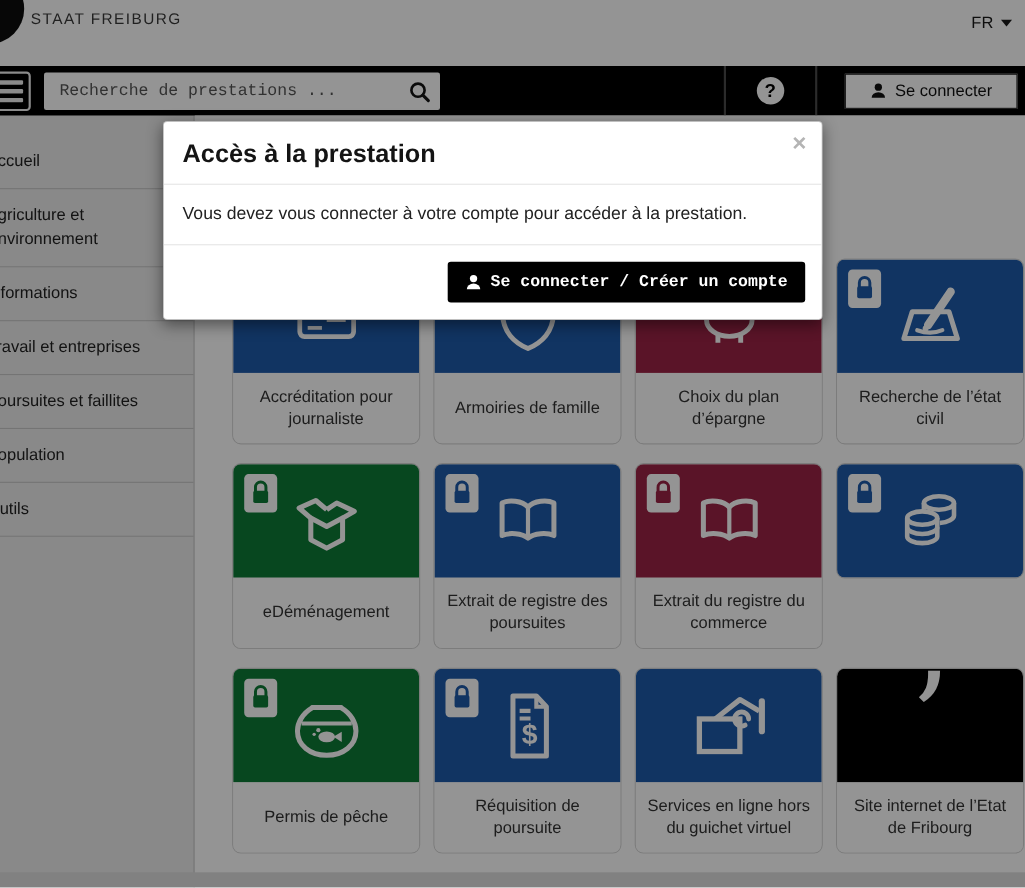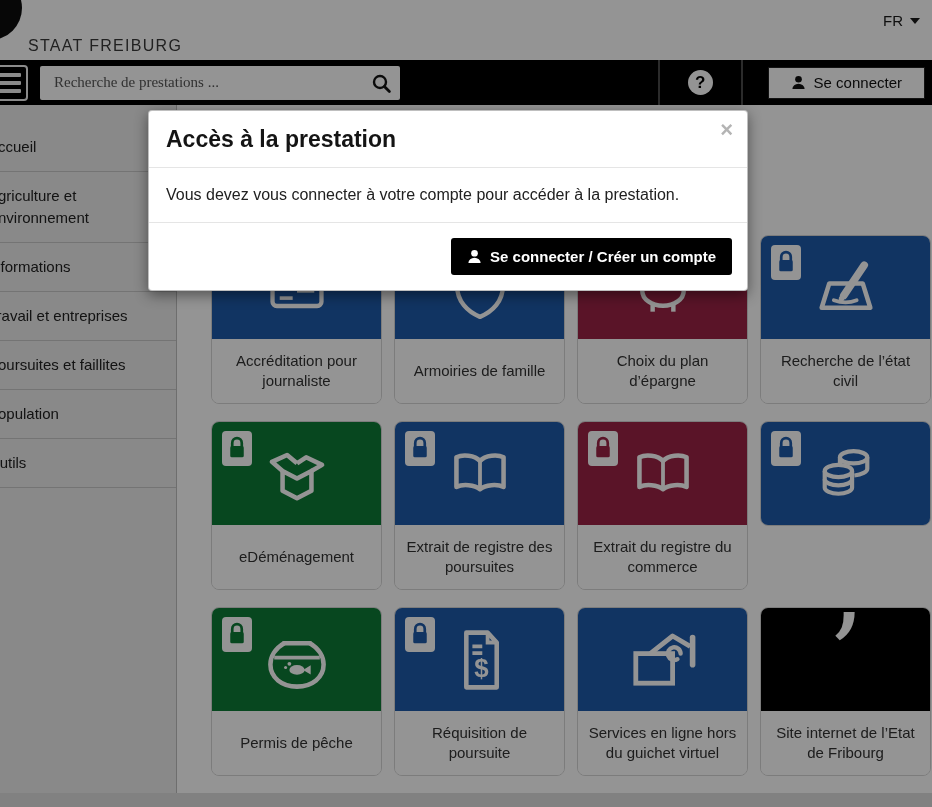--- a/index.html
+++ b/index.html
@@ -6,38 +6,38 @@
   html,body { width:932px; height:807px; overflow:hidden; background:#fff;
               font-family:"Liberation Sans", sans-serif; }
   .viewport { position:relative; width:932px; height:807px; overflow:hidden; background:#fff; }
   
   .page { position:absolute; left:-21px; top:0; width:953px; height:807px; background:#fff; }
 
   
   .top-header { position:relative; height:60px; background:#ffffff; }
   .logo-mark { position:absolute; left:-21px; top:-24px; width:64px; height:64px;
                border-radius:50%; background:#0d0d0d; }
-  .brand { position:absolute; left:49px; top:9px; font-size:16px; letter-spacing:1.3px;
-           color:#3a3a3a;margin-top:28px; }
+  .brand { position:absolute; left:49px; top:9px; font-size:14px; letter-spacing:1.3px;
+           color:#3a3a3a; }
   .lang { position:absolute; right:12px; top:12px; display:flex; align-items:center; gap:7px;
           font-size:15px; color:#1a1a1a; cursor:pointer; }
   .caret-down { width:0; height:0; border-left:5px solid transparent;
                 border-right:5px solid transparent; border-top:6px solid #1a1a1a; }
 
   
   .navbar { position:relative; height:45px; background:#000; display:flex; align-items:center;
             padding-left:13px; }
   .hamburger { width:36px; height:36px; border:2px solid #f0f0f0; border-radius:4px;
                display:flex; flex-direction:column; justify-content:center; gap:4px;
                align-items:center; background:#000; flex:0 0 auto; }
   .hamburger span { display:block; width:22px; height:4px; background:#f0f0f0; border-radius:1px; }
   .search-wrap { position:relative; margin-left:12px; width:360px; height:34px; flex:0 0 auto; }
   .search-wrap input { width:100%; height:100%; border:none; border-radius:2px; background:#fff;
                        padding:0 34px 0 14px; font-size:15px; color:#333;
-                       font-family:Liberation Serif, serif; }
+                       font-family:Liberation Mono, monospace; }
   .search-wrap input::placeholder { color:#555; opacity:1; }
   .search-icon { position:absolute; right:8px; top:7px; }
   .nav-right { margin-left:auto; display:flex; align-items:center; height:45px; }
   .nav-sep { width:2px; height:45px; background:#4a4a4a; }
   .help-btn { width:25px; height:25px; border-radius:50%; background:#fff; color:#000;
               font-size:17px; font-weight:bold; display:flex; align-items:center;
               justify-content:center; margin:0 28px; cursor:pointer; }
   .login-btn { margin:0 7px 0 25px; height:32px; background:#fff; color:#111;
                display:flex; align-items:center; gap:8px; padding:0 22px; font-size:15px;
                border:1px solid #222; cursor:pointer; }
@@ -73,21 +73,21 @@
            border-radius:4px; border:1px solid rgba(0,0,0,.25);
            box-shadow:0 4px 14px rgba(0,0,0,.45); }
   .modal-header { position:relative; padding:15px 17px 14px 17px; border-bottom:1px solid #e5e5e5; }
   .modal-title { font-size:23px; font-weight:bold; color:#141414; }
   .modal-close { position:absolute; right:14px; top:8px; font-size:22px; font-weight:bold;
                  color:#b4b4b4; cursor:pointer; line-height:1; }
   .modal-body { padding:18px 17px; font-size:16px; color:#212121; border-bottom:1px solid #e5e5e5; }
   .modal-footer { padding:15px; display:flex; justify-content:flex-end; }
   .modal-login { background:#000; color:#fff; border:none; border-radius:3px; height:37px;
                  display:flex; align-items:center; gap:8px; padding:0 16px; font-size:15px;
-                 font-weight:bold; font-family:Liberation Sans, sans-serif; cursor:pointer; }
+                 font-weight:bold; font-family:Liberation Mono, monospace; cursor:pointer; }
 
   svg { display:block; }
 </style>
 </head>
 <body>
 
 <div class="viewport">
   <div class="page">
 
     <div class="top-header">

